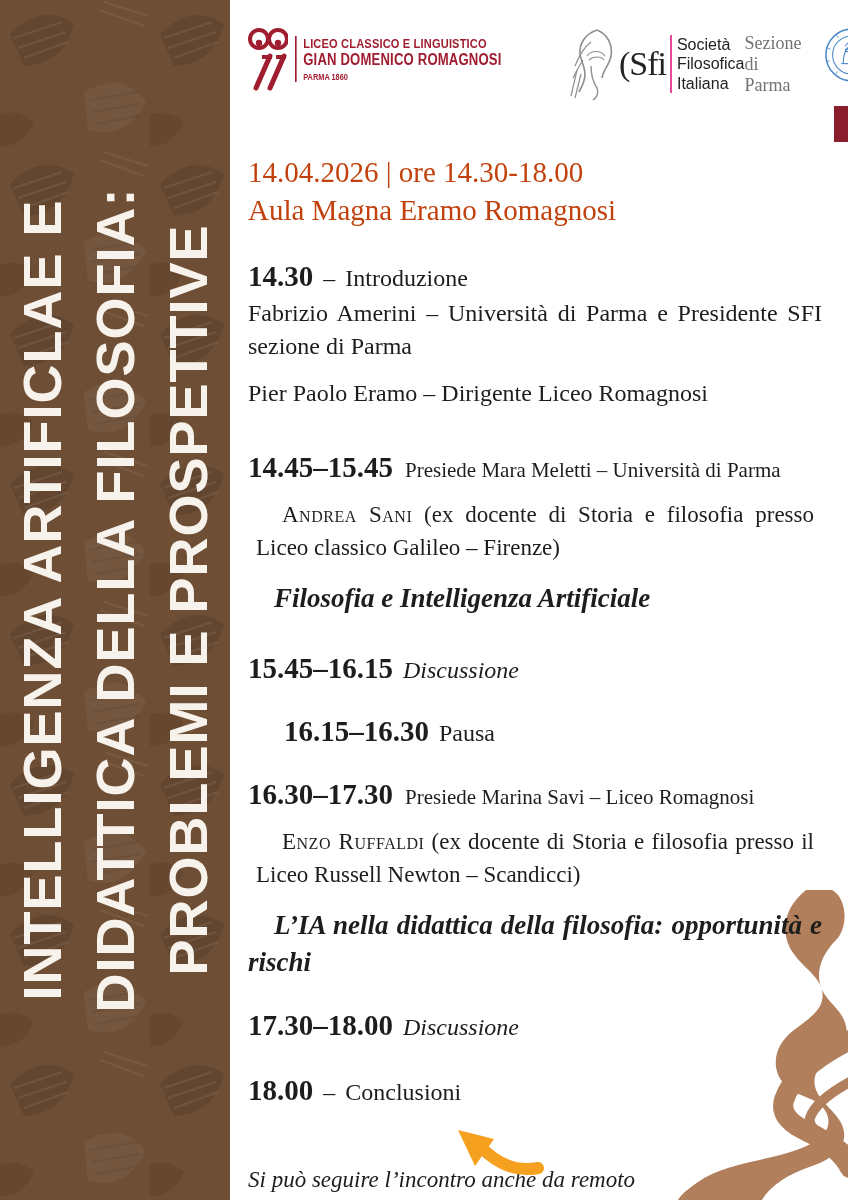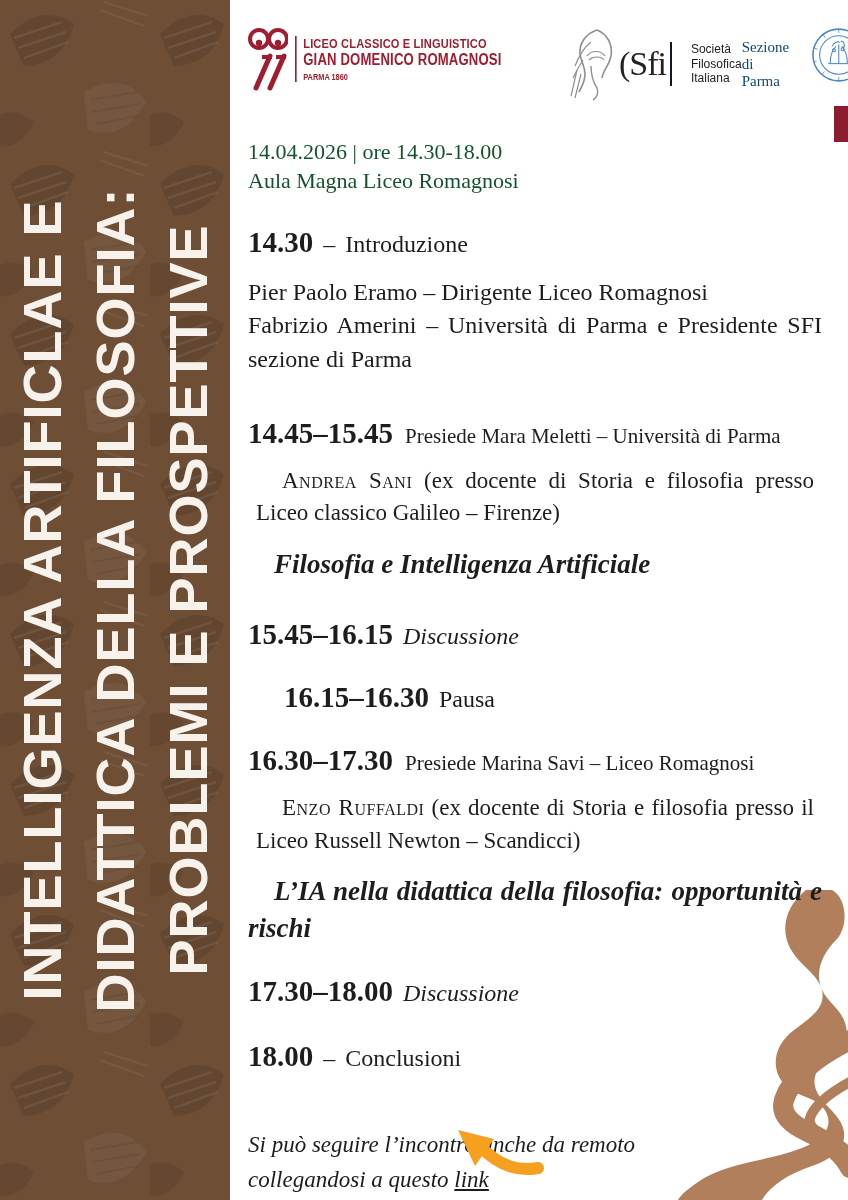--- a/index.html
+++ b/index.html
@@ -24,32 +24,32 @@
   .logo-romagnosi{display:flex;align-items:center;gap:7px;justify-content:flex-end;}
   .rom-text{border-left:2px solid #a01d30;padding-left:8px;color:#a01d30;
     font-family:"Liberation Sans",sans-serif;font-weight:700;
     transform:scaleX(0.82);transform-origin:left center;white-space:nowrap;}
   .rom-l1{font-size:13.5px;letter-spacing:.2px;}
   .rom-l2{font-size:16px;letter-spacing:.2px;}
   .rom-l3{font-size:9px;margin-top:3px;}
   .logo-sfi{display:flex;flex-direction:row;align-items:center;margin-left:2px;}
   .sfi-row{display:flex;align-items:center;}
   .sfi-mark{font-family:"Liberation Serif",serif;font-size:34px;color:#222;letter-spacing:-1px;}
-  .sfi-names{border-left:2px solid #0f172a;margin-left:4px;padding-left:19px;
-    font-family:"Liberation Sans",sans-serif;font-size:12px;line-height:1.2;color:#222;}
-  .sfi-sub{font-family:"Liberation Serif",serif;font-size:15px;color:#0c4a6e;}
+  .sfi-names{border-left:2px solid #ec4899;margin-left:4px;padding-left:5px;
+    font-family:"Liberation Sans",sans-serif;font-size:16px;line-height:1.2;color:#222;}
+  .sfi-sub{font-family:"Liberation Serif",serif;font-size:18px;color:#737373;}
   .logo-unipr{display:flex;align-items:flex-start;gap:10px;margin-left:4px;}
   .unipr-texts{padding-top:6px;}
   .unipr-name{font-family:"Liberation Sans",sans-serif;font-weight:700;font-size:17px;
     line-height:1.15;color:#1f5b99;letter-spacing:.5px;}
   .unipr-dept{margin-top:9px;font-family:"Liberation Sans",sans-serif;font-weight:700;
     font-size:8px;line-height:1.3;color:#1f5b99;letter-spacing:.2px;}
   .dept-mark{position:absolute;right:0;top:106px;width:14px;height:36px;background:#8c1d2f;z-index:3;}
   
-  .header{font-size:22px;line-height:1.3;color:#14532d;}
+  .header{margin-top:16px;font-size:29px;line-height:1.3;color:#c2410c;}
   
   .slot{margin:0;font-size:24px;line-height:1.35;}
   .time{font-weight:700;font-size:29px;}
   .chair{font-size:21px;margin-left:6px;}
   .label{margin-left:4px;}
   .italic{font-style:italic;}
   .para{margin:0;font-size:24px;line-height:1.38;}
   .justify{text-align:justify;}
   .speaker{margin:8px;font-size:23px;line-height:1.42;text-align:justify;text-indent:26px;}
   .sc{font-variant:small-caps;letter-spacing:.5px;}
@@ -179,30 +179,30 @@
             <div>DIPARTIMENTO DI DISCIPLII</div>
             <div>UMANISTICHE, SOCIALI E DI</div>
             <div>IMPRESE CULTURALI</div>
           </div>
         </div>
       </div>
     </div>
 
     <div class="header">
       <div>14.04.2026 | ore 14.30-18.00</div>
-      <div>Aula Magna Liceo Romagnosi</div>
+      <div>Aula Magna Eramo Romagnosi</div>
     </div>
 
     <p class="slot mt-intro">
       <span class="time">14.30</span>
       <span class="label">–</span>
       <span class="label">Introduzione</span>
     </p>
+    <p class="para justify">Fabrizio Amerini – Università di Parma e Presidente SFI sezione di Parma</p>
     <p class="para mt-par">Pier Paolo Eramo – Dirigente Liceo Romagnosi</p>
-    <p class="para justify">Fabrizio Amerini – Università di Parma e Presidente SFI sezione di Parma</p>
 
     <p class="slot mt-s1">
       <span class="time">14.45–15.45</span>
       <span class="chair">Presiede Mara Meletti – Università di Parma</span>
     </p>
     <p class="speaker mt-sp"><span class="sc">Andrea Sani</span><span> (ex docente di Storia e filosofia presso Liceo classico Galileo – Firenze)</span></p>
     <p class="talk mt-talk">Filosofia e Intelligenza Artificiale</p>
 
     <p class="slot mt-d1">
       <span class="time">15.45–16.15</span>

